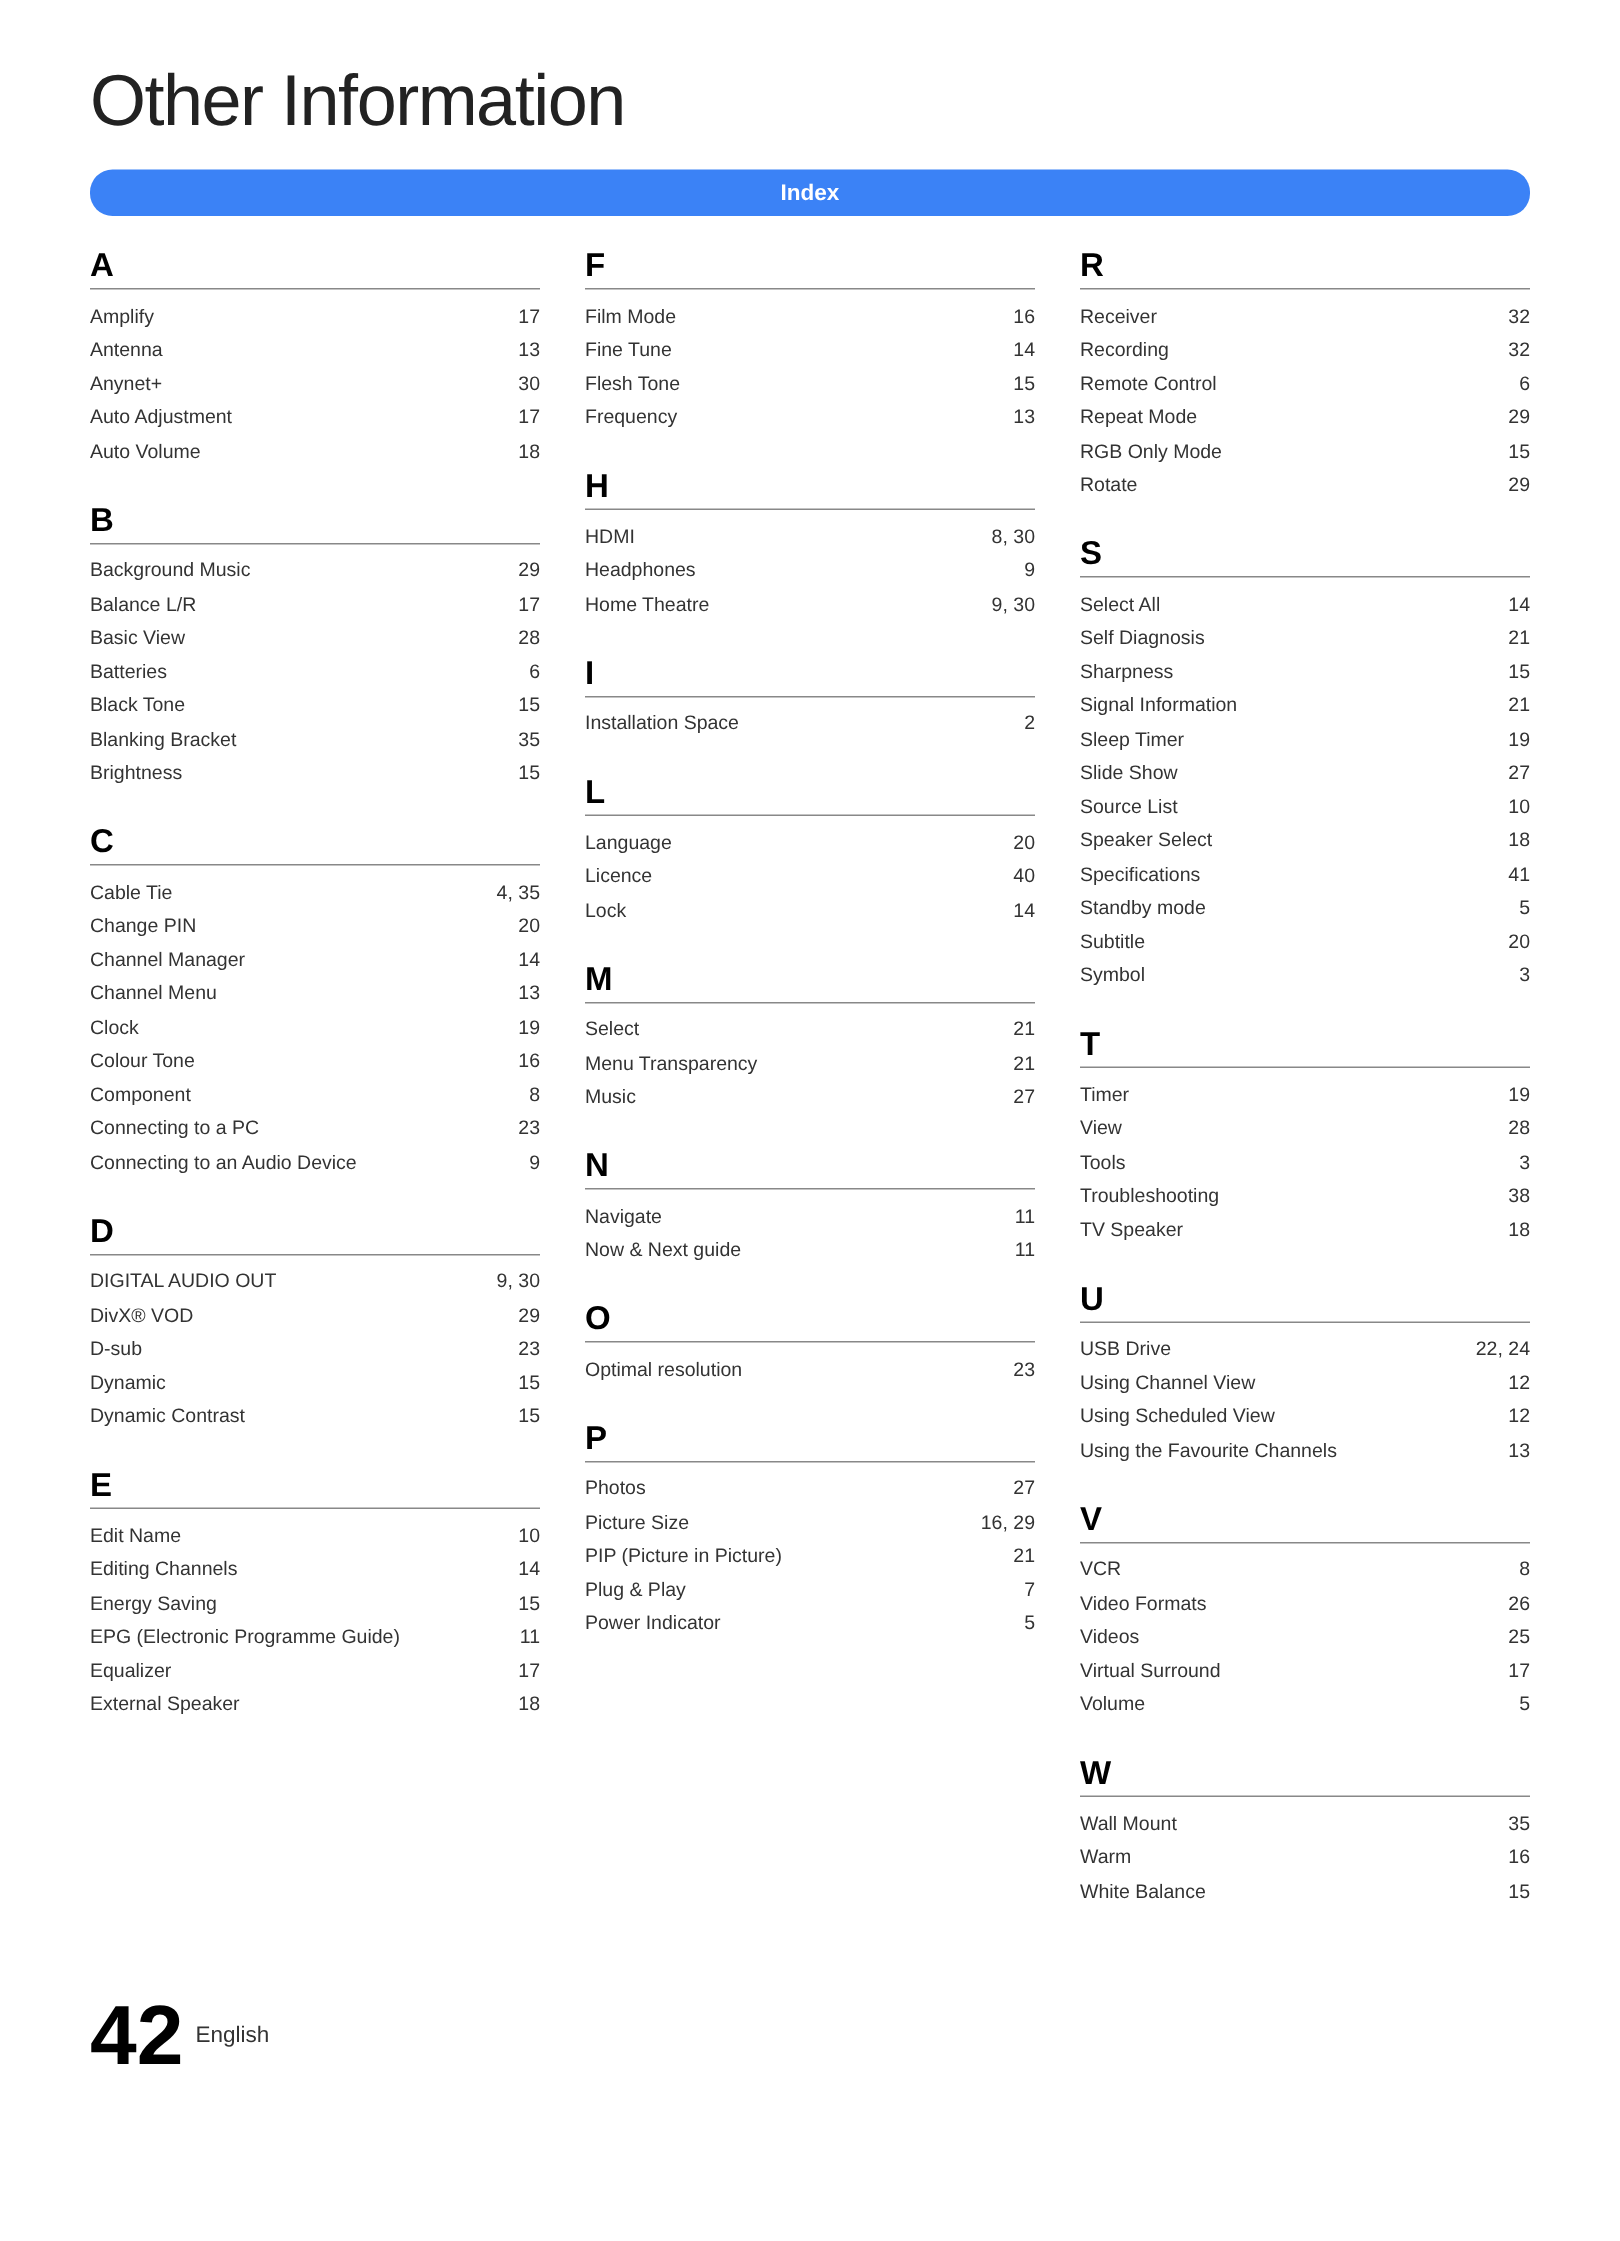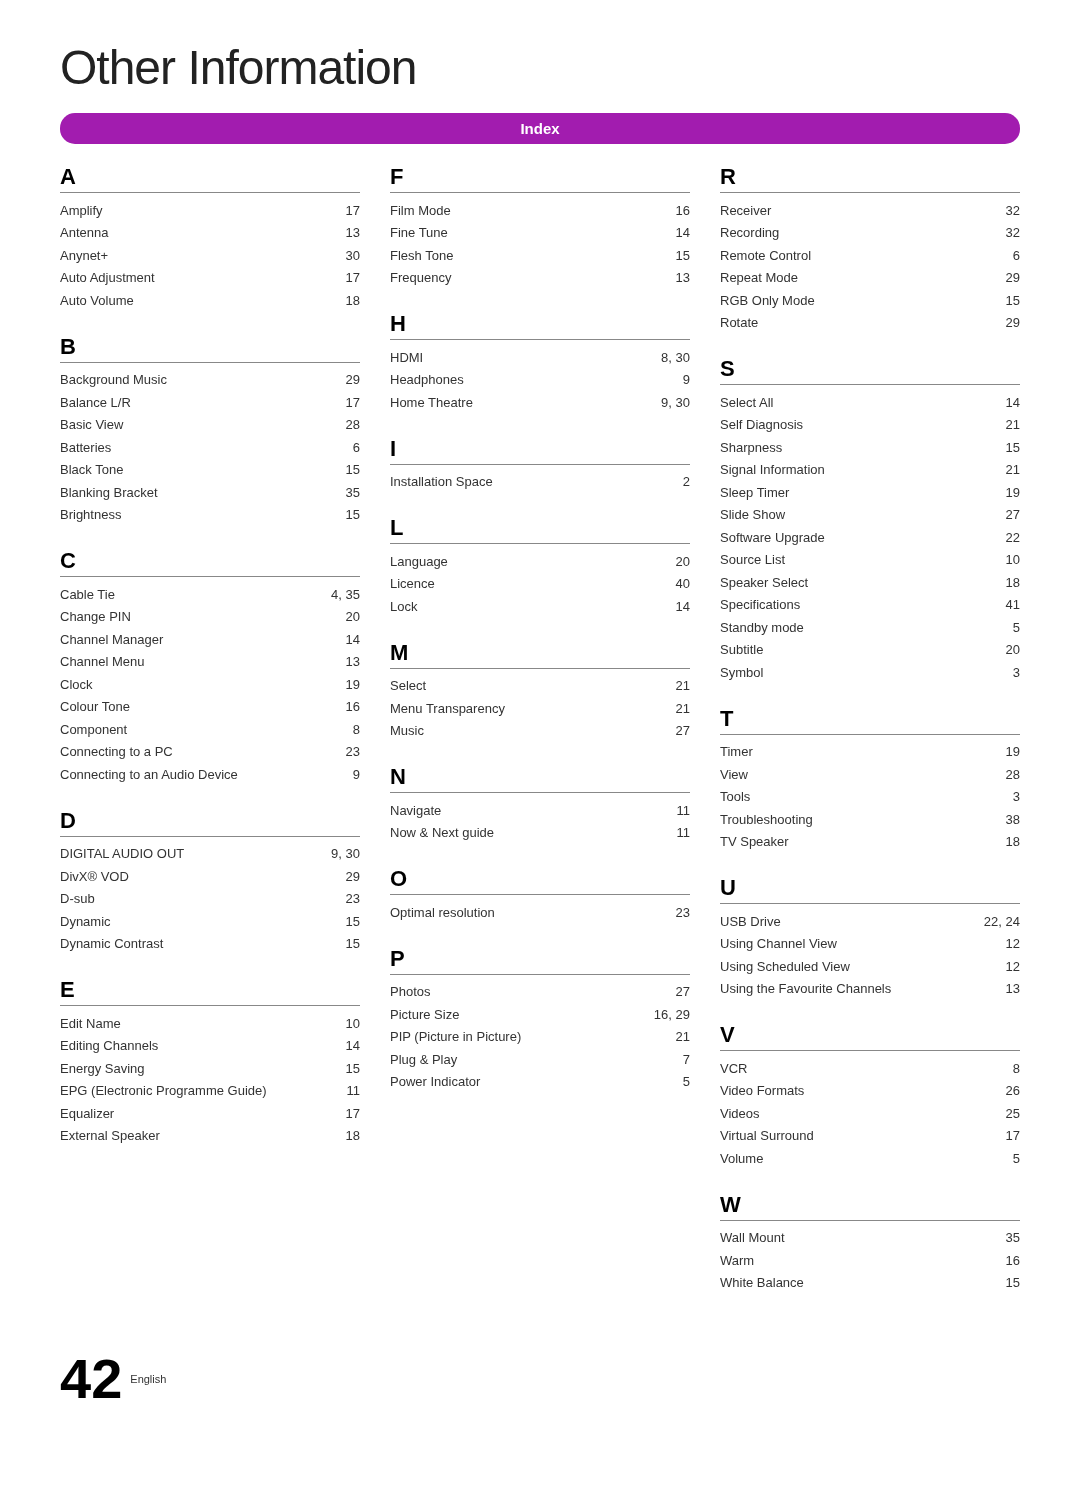--- a/index.html
+++ b/index.html
@@ -12,21 +12,21 @@
       padding: 40px 60px 60px 60px;
     }
     h1.page-title {
       font-size: 48px;
       font-weight: 300;
       color: #222;
       margin-bottom: 18px;
       letter-spacing: -1px;
     }
     .index-header {
-      background: #a21caf;
+      background: #3b82f6;
       color: #fff;
       text-align: center;
       font-weight: bold;
       font-size: 15px;
       padding: 7px 0;
       margin-bottom: 20px;
       border-radius: 15px;
     }
     .columns-container {
       display: flex;
@@ -64,21 +64,21 @@
       display: flex;
       align-items: center;
       gap: 8px;
     }
     .footer-num {
       font-size: 56px;
       font-weight: bold;
       color: #000;
     }
     .footer-lang {
-      font-size: 11px;
+      font-size: 15px;
       color: #333;
     }
   </style>
 </head>
 <body>
 
 <h1 class="page-title">Other Information</h1>
 
 <div class="index-header">Index</div>
 
@@ -390,24 +390,20 @@
         </div>
         <div class="index-row">
           <span class="item-name">Sleep Timer</span>
           <span class="item-page">19</span>
         </div>
         <div class="index-row">
           <span class="item-name">Slide Show</span>
           <span class="item-page">27</span>
         </div>
         <div class="index-row">
-          <span class="item-name">Software Upgrade</span>
-          <span class="item-page">22</span>
-        </div>
-        <div class="index-row">
           <span class="item-name">Source List</span>
           <span class="item-page">10</span>
         </div>
         <div class="index-row">
           <span class="item-name">Speaker Select</span>
           <span class="item-page">18</span>
         </div>
         <div class="index-row">
           <span class="item-name">Specifications</span>
           <span class="item-page">41</span>

